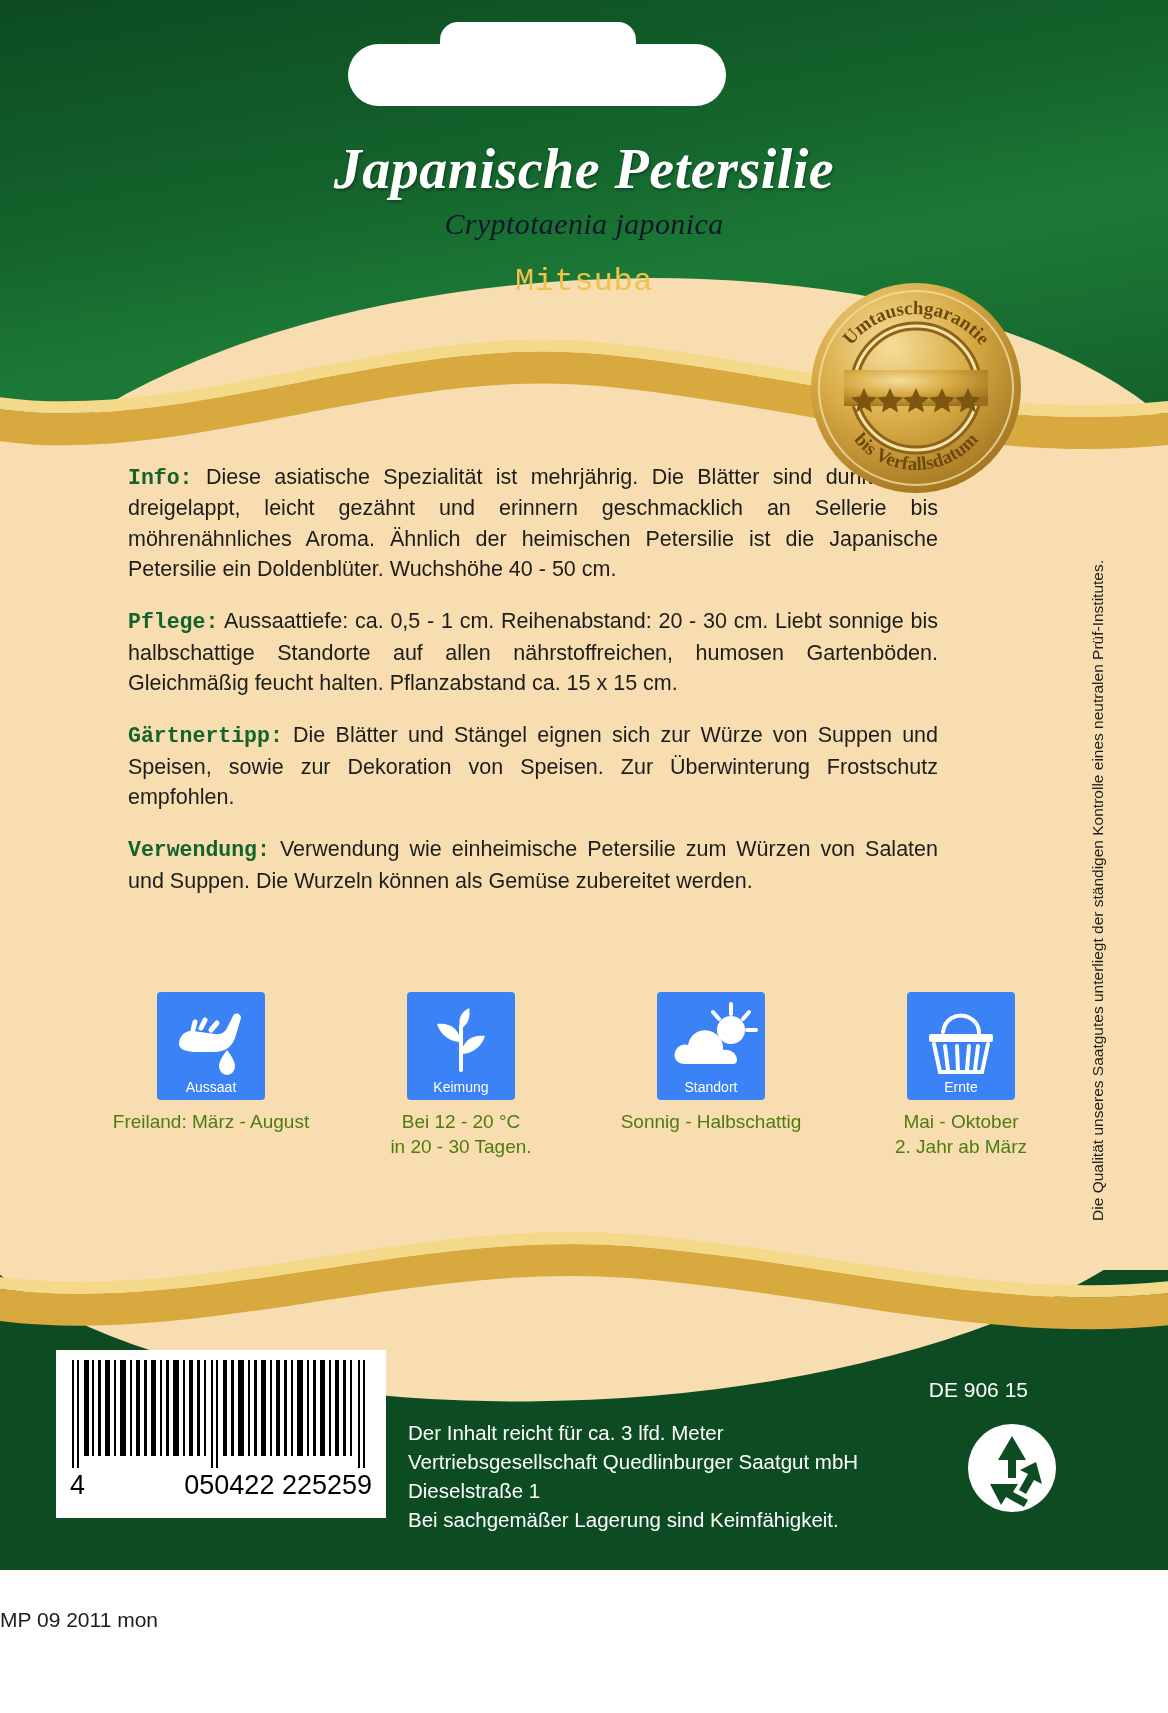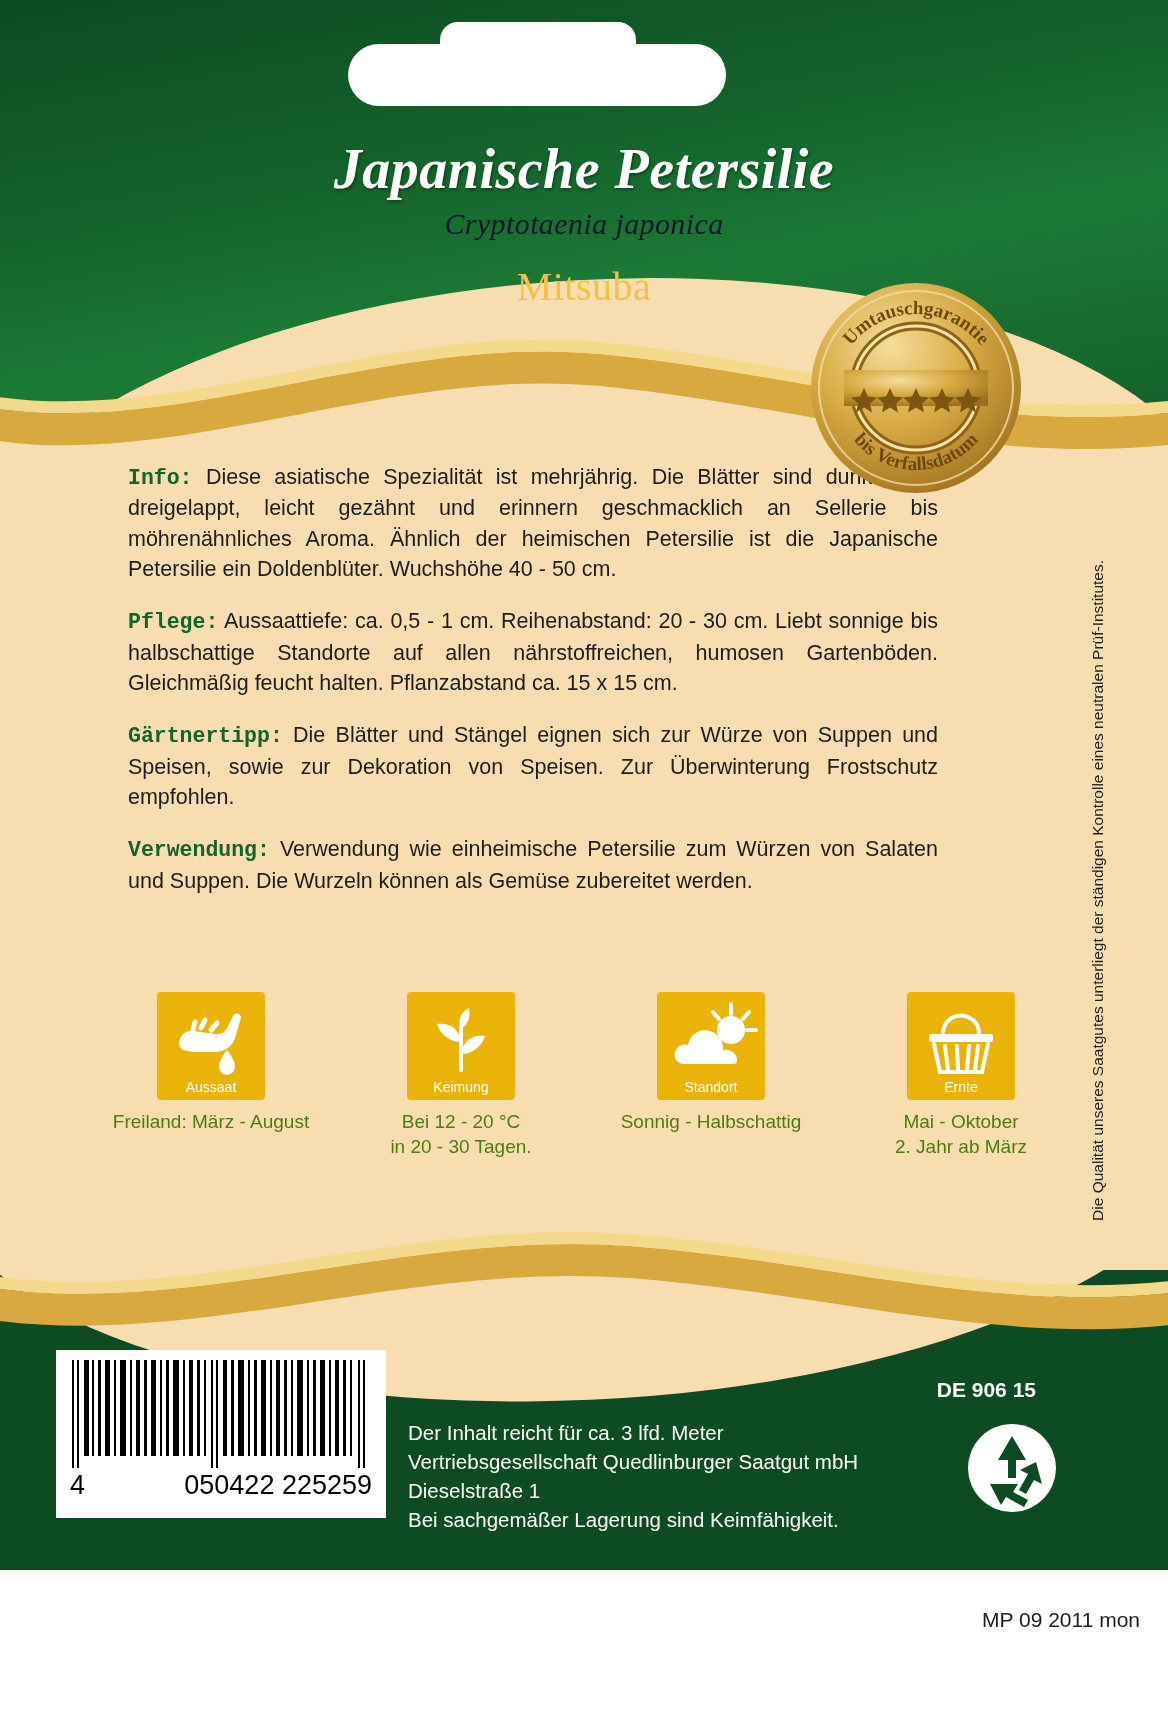--- a/index.html
+++ b/index.html
@@ -84,22 +84,22 @@
   }
   .title-latin {
     font-family: "Liberation Serif", serif;
     font-style: italic;
     font-size: 30px;
     color: #0f172a;
     margin-top: 8px;
     letter-spacing: 0.4px;
   }
   .title-variety {
-    font-family: Liberation Serif, serif;
-    font-size: 40px;
+    font-family: Liberation Mono, monospace;
+    font-size: 32px;
     color: #f0c24a;
     margin-top: 22px;
     letter-spacing: 0.5px;
   }
 
   
   .seal {
     position: absolute;
     left: 806px; top: 278px;
     width: 220px; height: 220px;
@@ -153,21 +153,21 @@
     display: flex;
     z-index: 2;
   }
   .icon-cell {
     width: 250px;
     text-align: center;
   }
   .icon-box {
     width: 108px; height: 108px;
     margin: 0 auto;
-    background: #eab308;
+    background: #3b82f6;
     border-radius: 4px;
     position: relative;
     overflow: hidden;
   }
   .icon-label {
     margin-top: 10px;
     font-size: 19px;
     color: #4d7c0f;
     line-height: 1.3;
   }
@@ -226,38 +226,37 @@
     position: absolute;
     left: 408px; bottom: 36px;
     width: 520px;
     z-index: 4;
     color: #ffffff;
     font-size: 20.5px;
     line-height: 1.42;
   }
   .footer-code {
     position: absolute;
-    right: 132px; bottom: 168px;
+    right: 140px; bottom: 168px;
     z-index: 4;
     color: #ffffff;
     font-size: 21px;
-    font-weight: bold;
   }
   .recycle-icon {
     position: absolute;
     right: 110px; bottom: 56px;
     width: 92px; height: 92px;
     z-index: 4;
   }
 
   .mp-line {
     position: absolute;
     left: 0; top: 1608px;
     width: 1140px;
-    text-align: right;
+    text-align: left;
     font-size: 21px;
     color: #1d1d1b;
   }
 </style>
 </head>
 <body>
 
 <div class="packet">
 
   <div class="header-green"></div>

